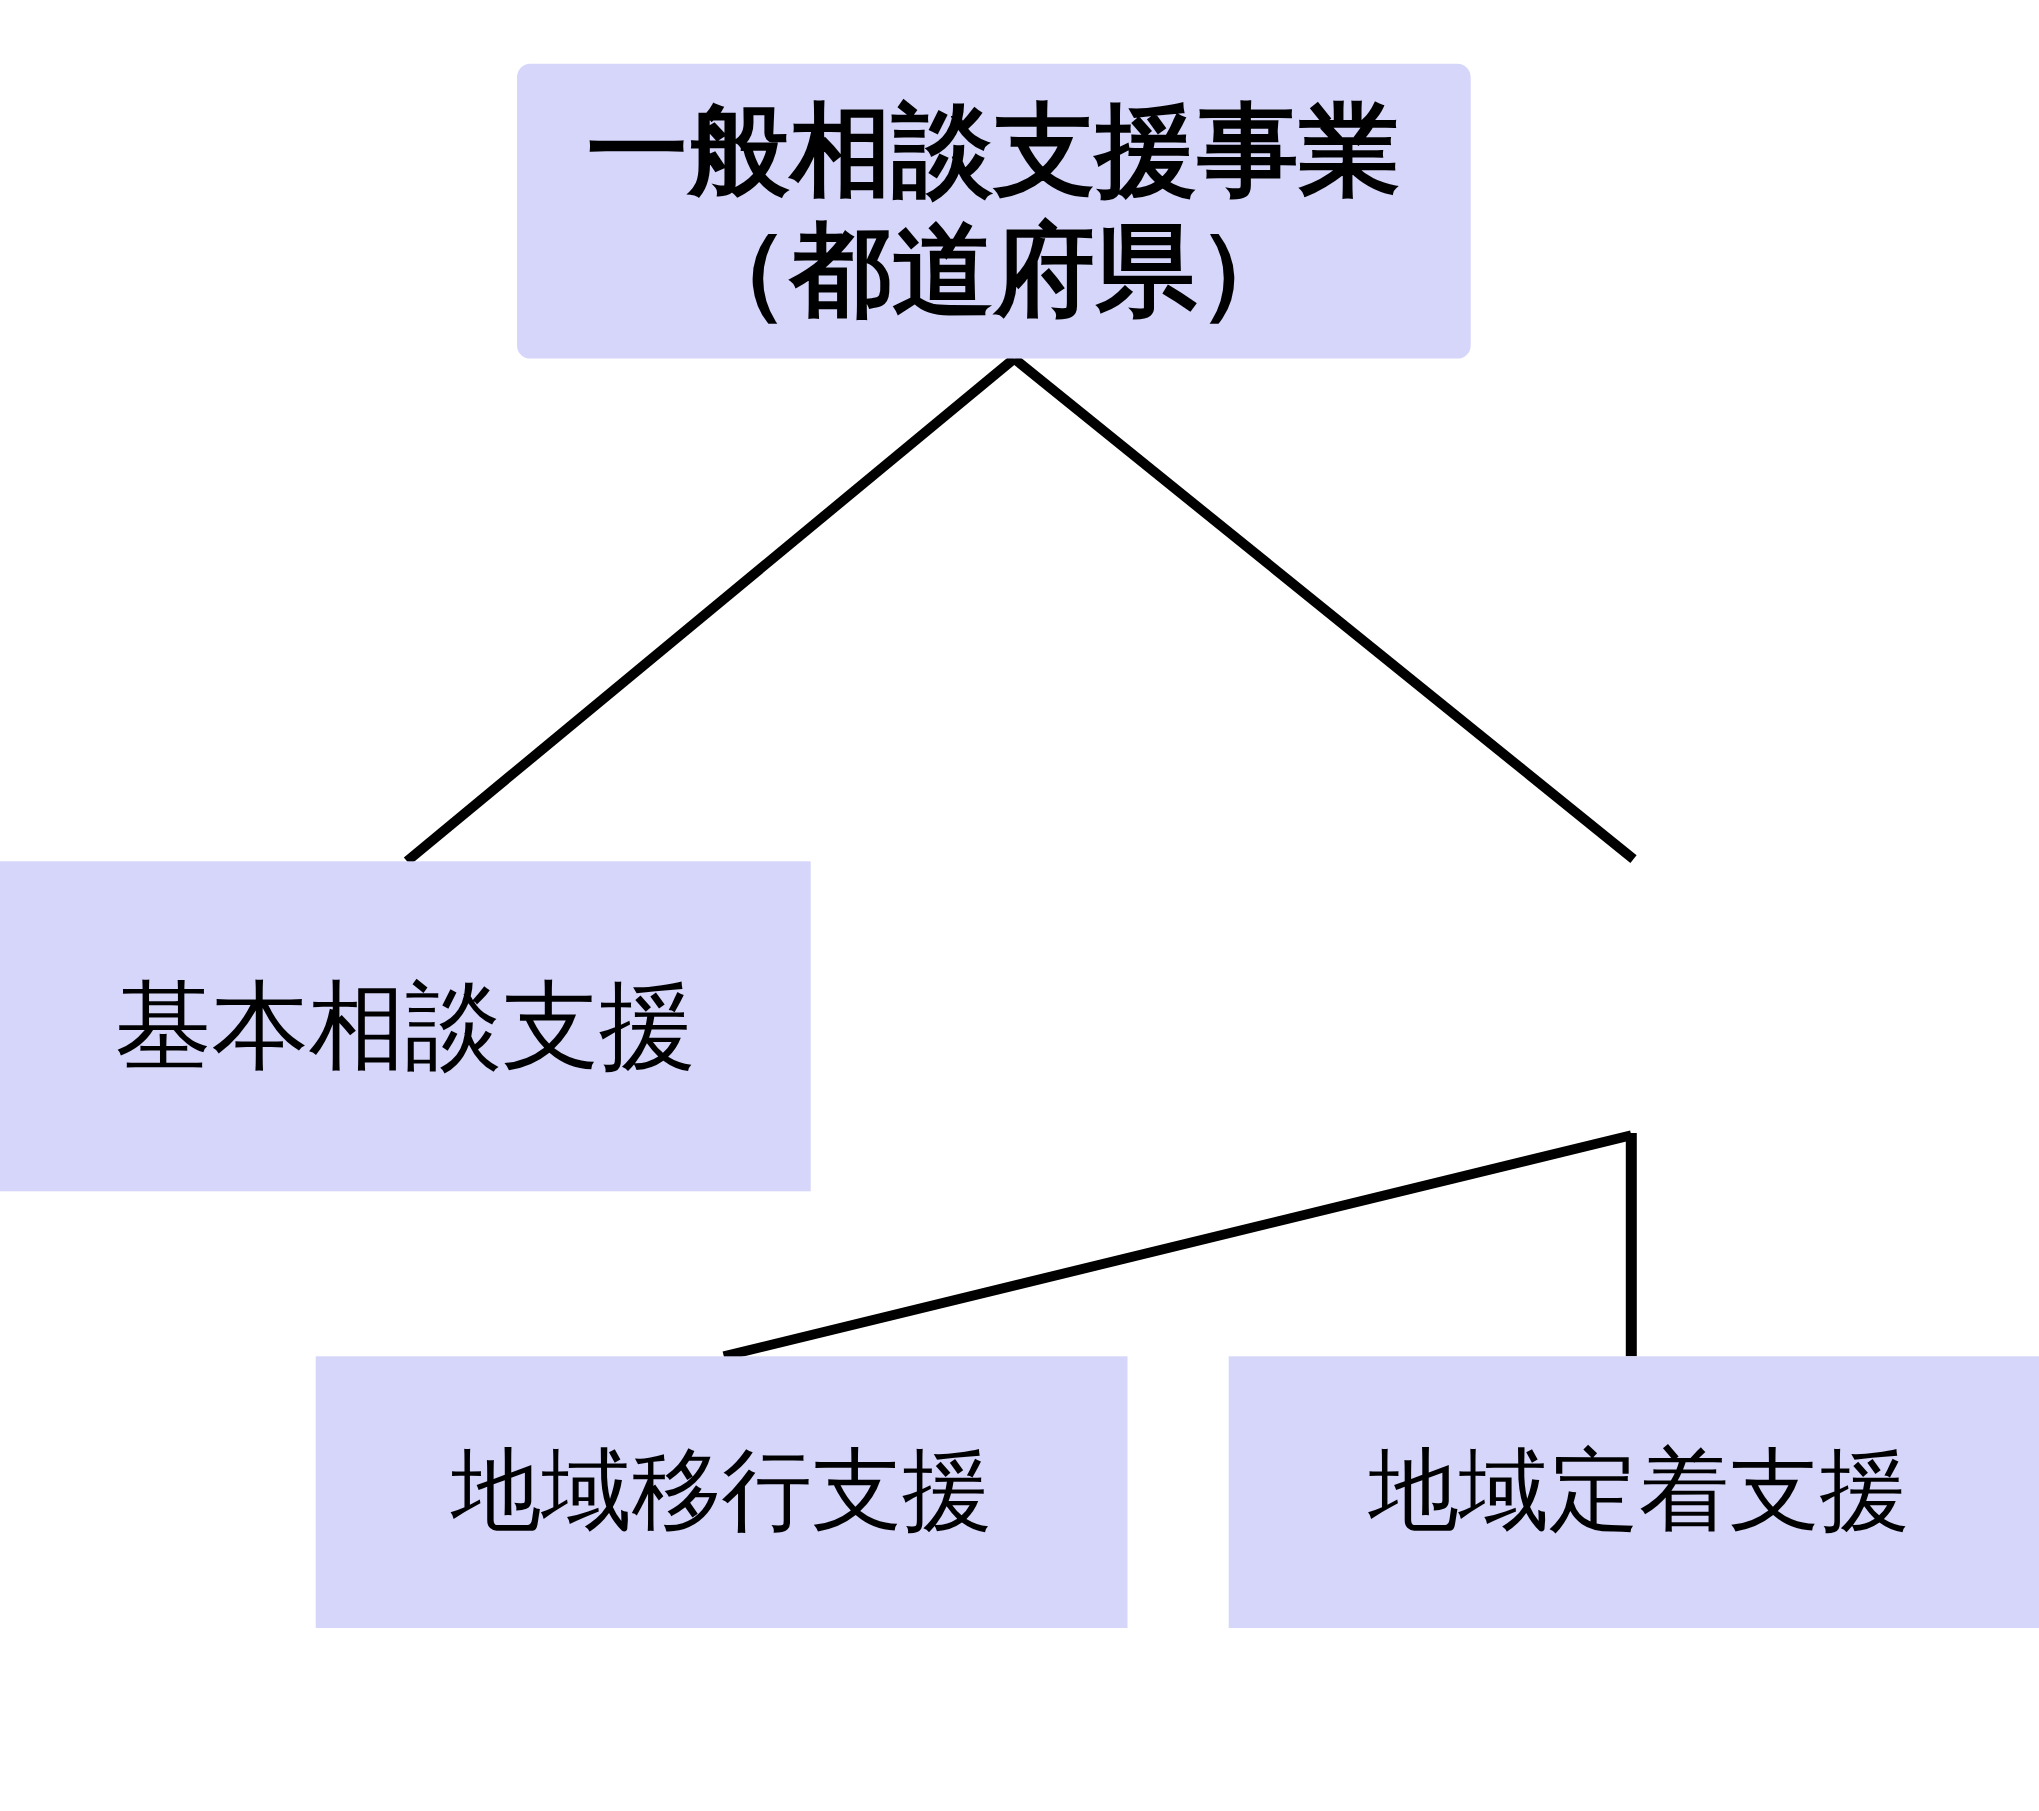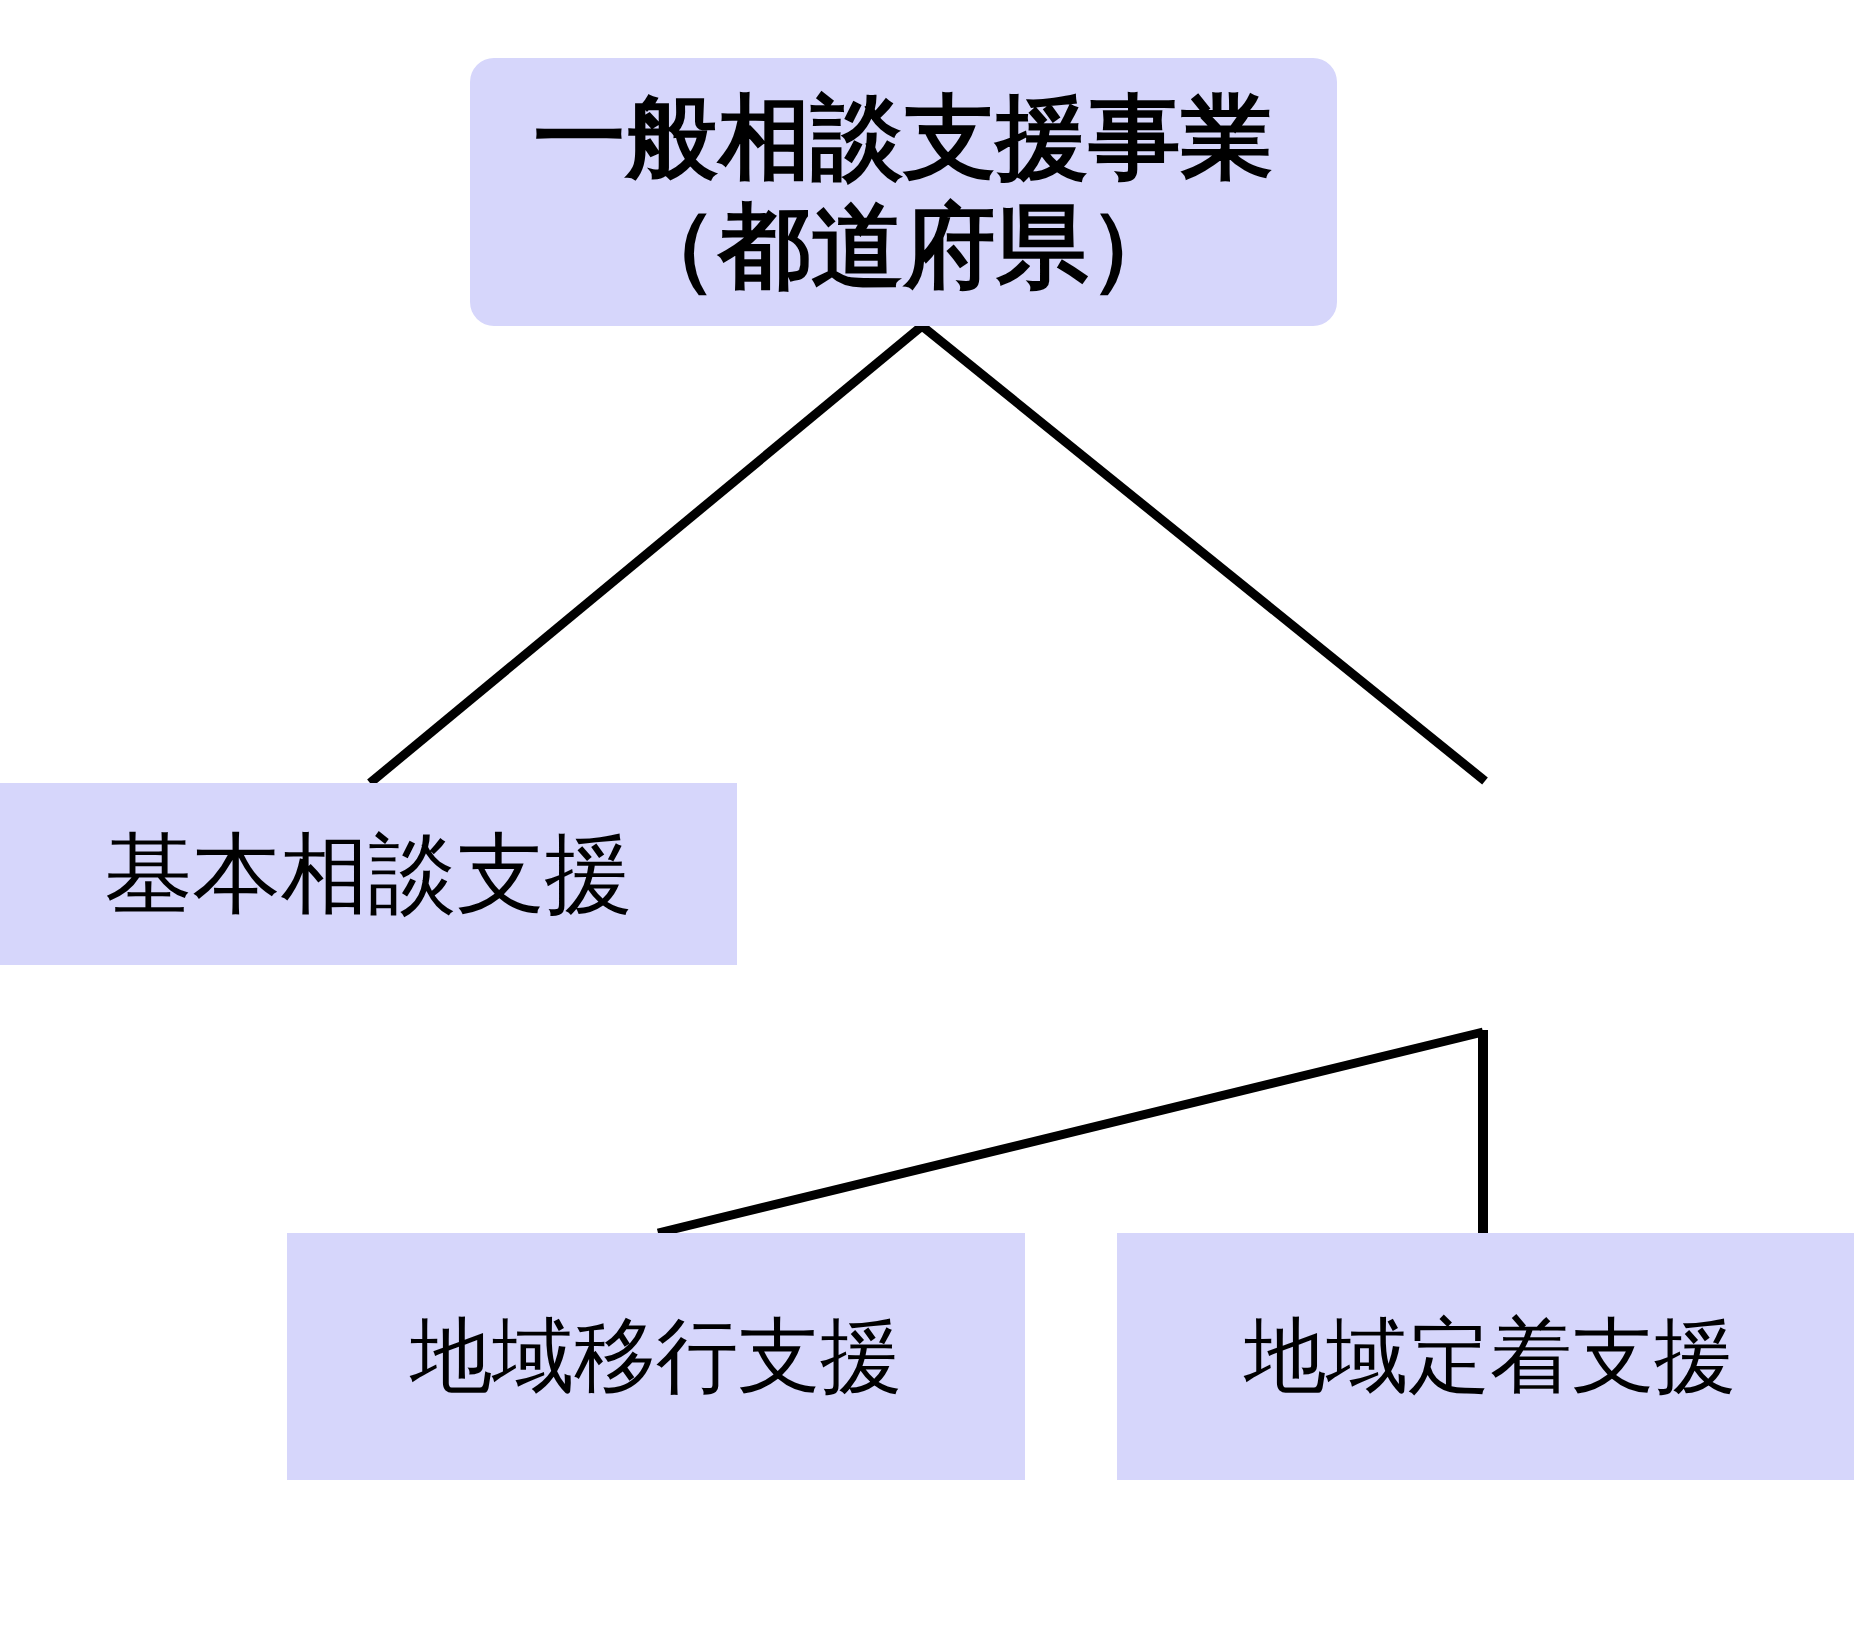--- a/index.html
+++ b/index.html
@@ -41,34 +41,34 @@
     white-space: pre-line;
   }
 
   
   #node-root {
     left: 470px;
     top: 58px;
     width: 867px;
     height: 268px;
     background: #d6d6fb;
-    border-radius: 24px;
+    border-radius: 12px;
   }
   #node-root .node-label {
     font-size: 92px;
     font-weight: bold;
     letter-spacing: 0.5px;
   }
 
   
   #node-basic {
     left: 0px;
     top: 783px;
     width: 737px;
-    height: 182px;
+    height: 300px;
     background: #d6d6fb;
   }
   #node-regional {
     left: 1117px;
     top: 779px;
     width: 737px;
     height: 251px;
     background: #d6d6fb;
   }
   #node-basic .node-label,

